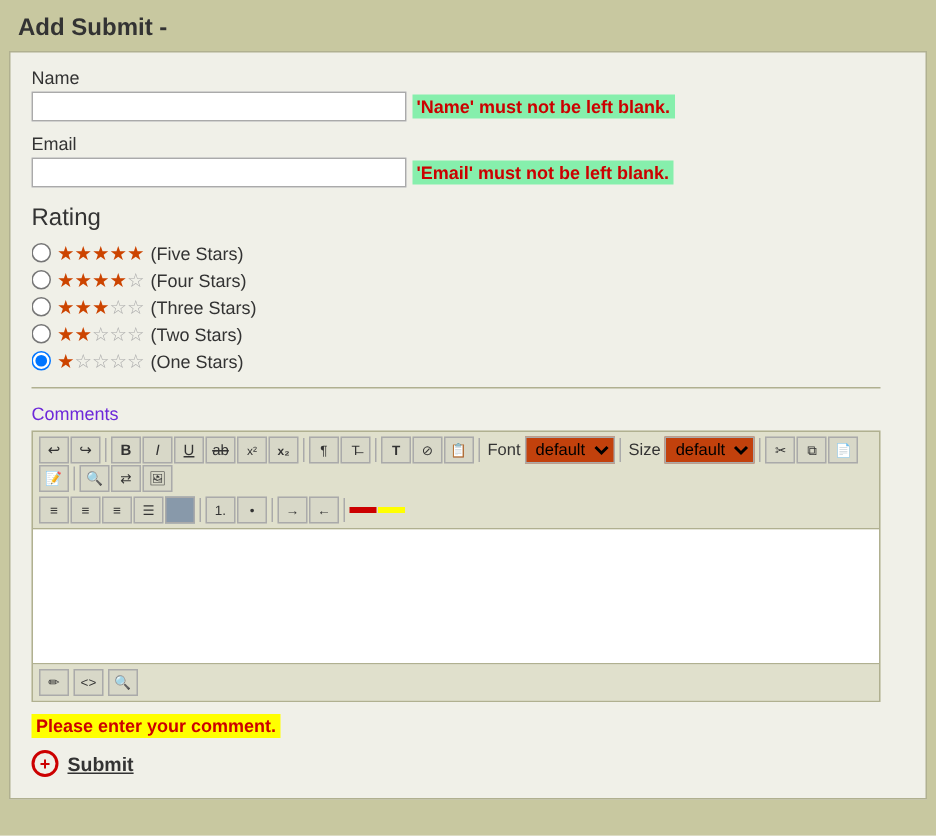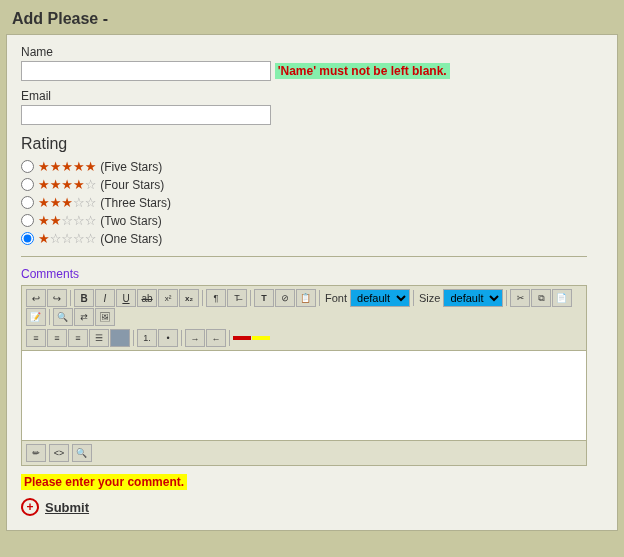--- a/index.html
+++ b/index.html
@@ -138,21 +138,21 @@
     .tb-separator {
       width: 1px;
       height: 16px;
       background: #aaa;
       margin: 0 2px;
     }
     .tb-select {
       height: 18px;
       font-size: 11px;
       border: 1px solid #aaa;
-      background: #0ea5e9;
+      background: #c2410c;
       padding: 0 2px;
     }
     .tb-label {
       font-size: 11px;
       color: #333;
       margin: 0 2px;
     }
     .editor-body {
       background: #fff;
       min-height: 90px;
@@ -227,33 +227,34 @@
     .tb-color-yellow {
       width: 18px;
       height: 4px;
       background: #ffff00;
     }
   </style>
 </head>
 <body>
 
 <div class="page-container">
-  <div class="page-title">Add Please -</div>
+  <div class="page-title">Add Submit -</div>
   <div class="form-area">
     
     <div class="field-group">
       <label class="field-label">Name</label>
       <input type="text" class="text-input" value="" style="">
       <div class="error-msg">'Name' must not be left blank.</div>
     </div>
 
     
     <div class="field-group">
       <label class="field-label">Email</label>
       <input type="text" class="text-input" value="" style="">
+      <div class="error-msg">'Email' must not be left blank.</div>
     </div>
 
     
     <div class="rating-section">
       <span class="rating-label">Rating</span>
 
       <div class="rating-option">
         <input type="radio" name="rating" value="5" style="">
         <span class="stars">
           <span class="star-filled">★</span><span class="star-filled">★</span><span class="star-filled">★</span><span class="star-filled">★</span><span class="star-filled">★</span>

